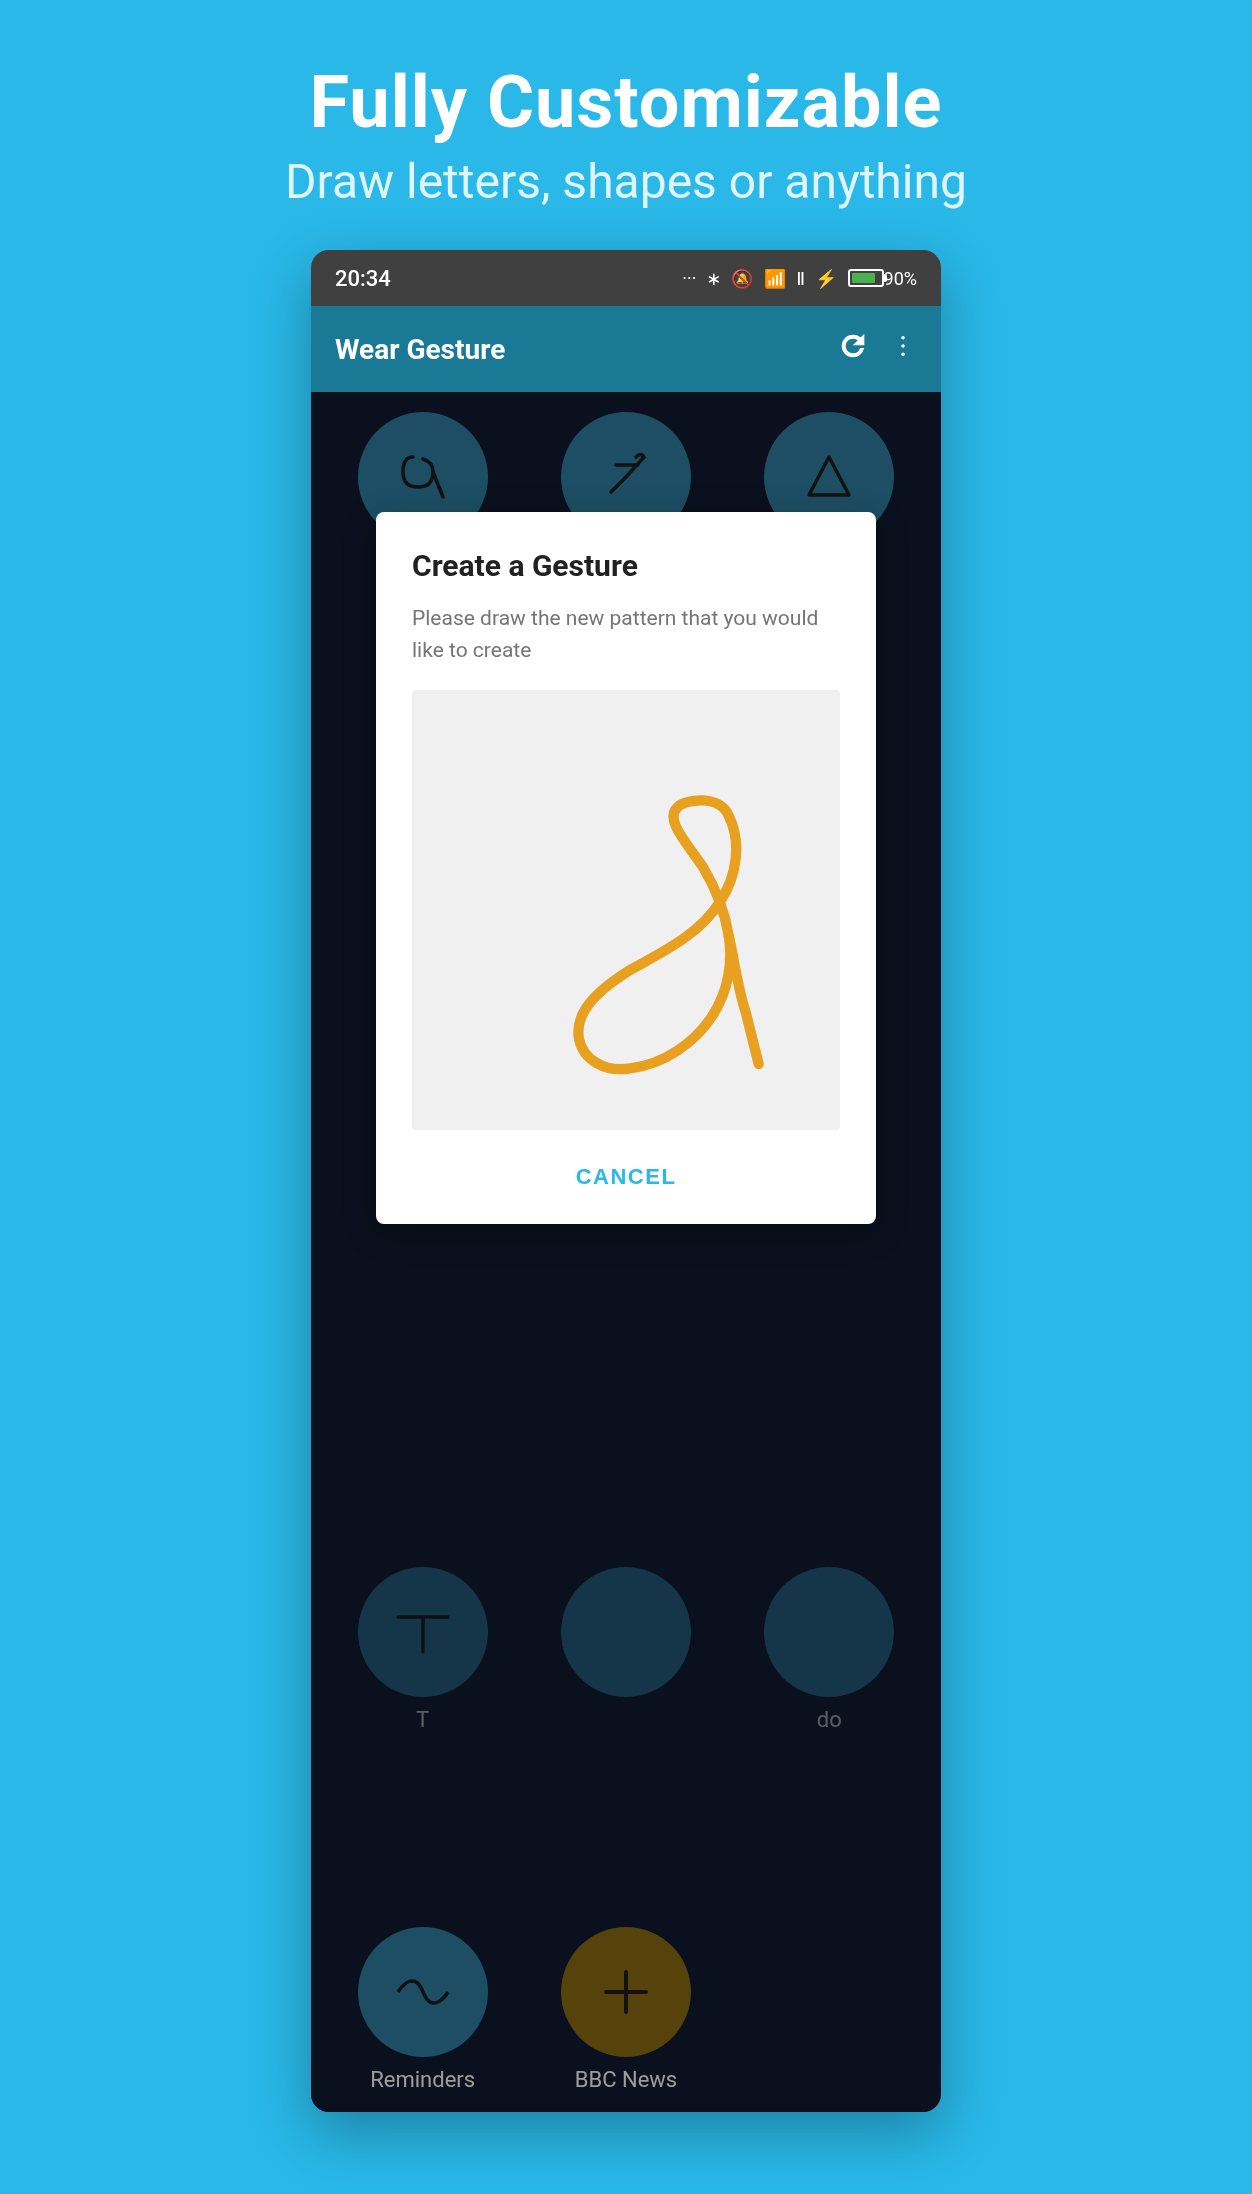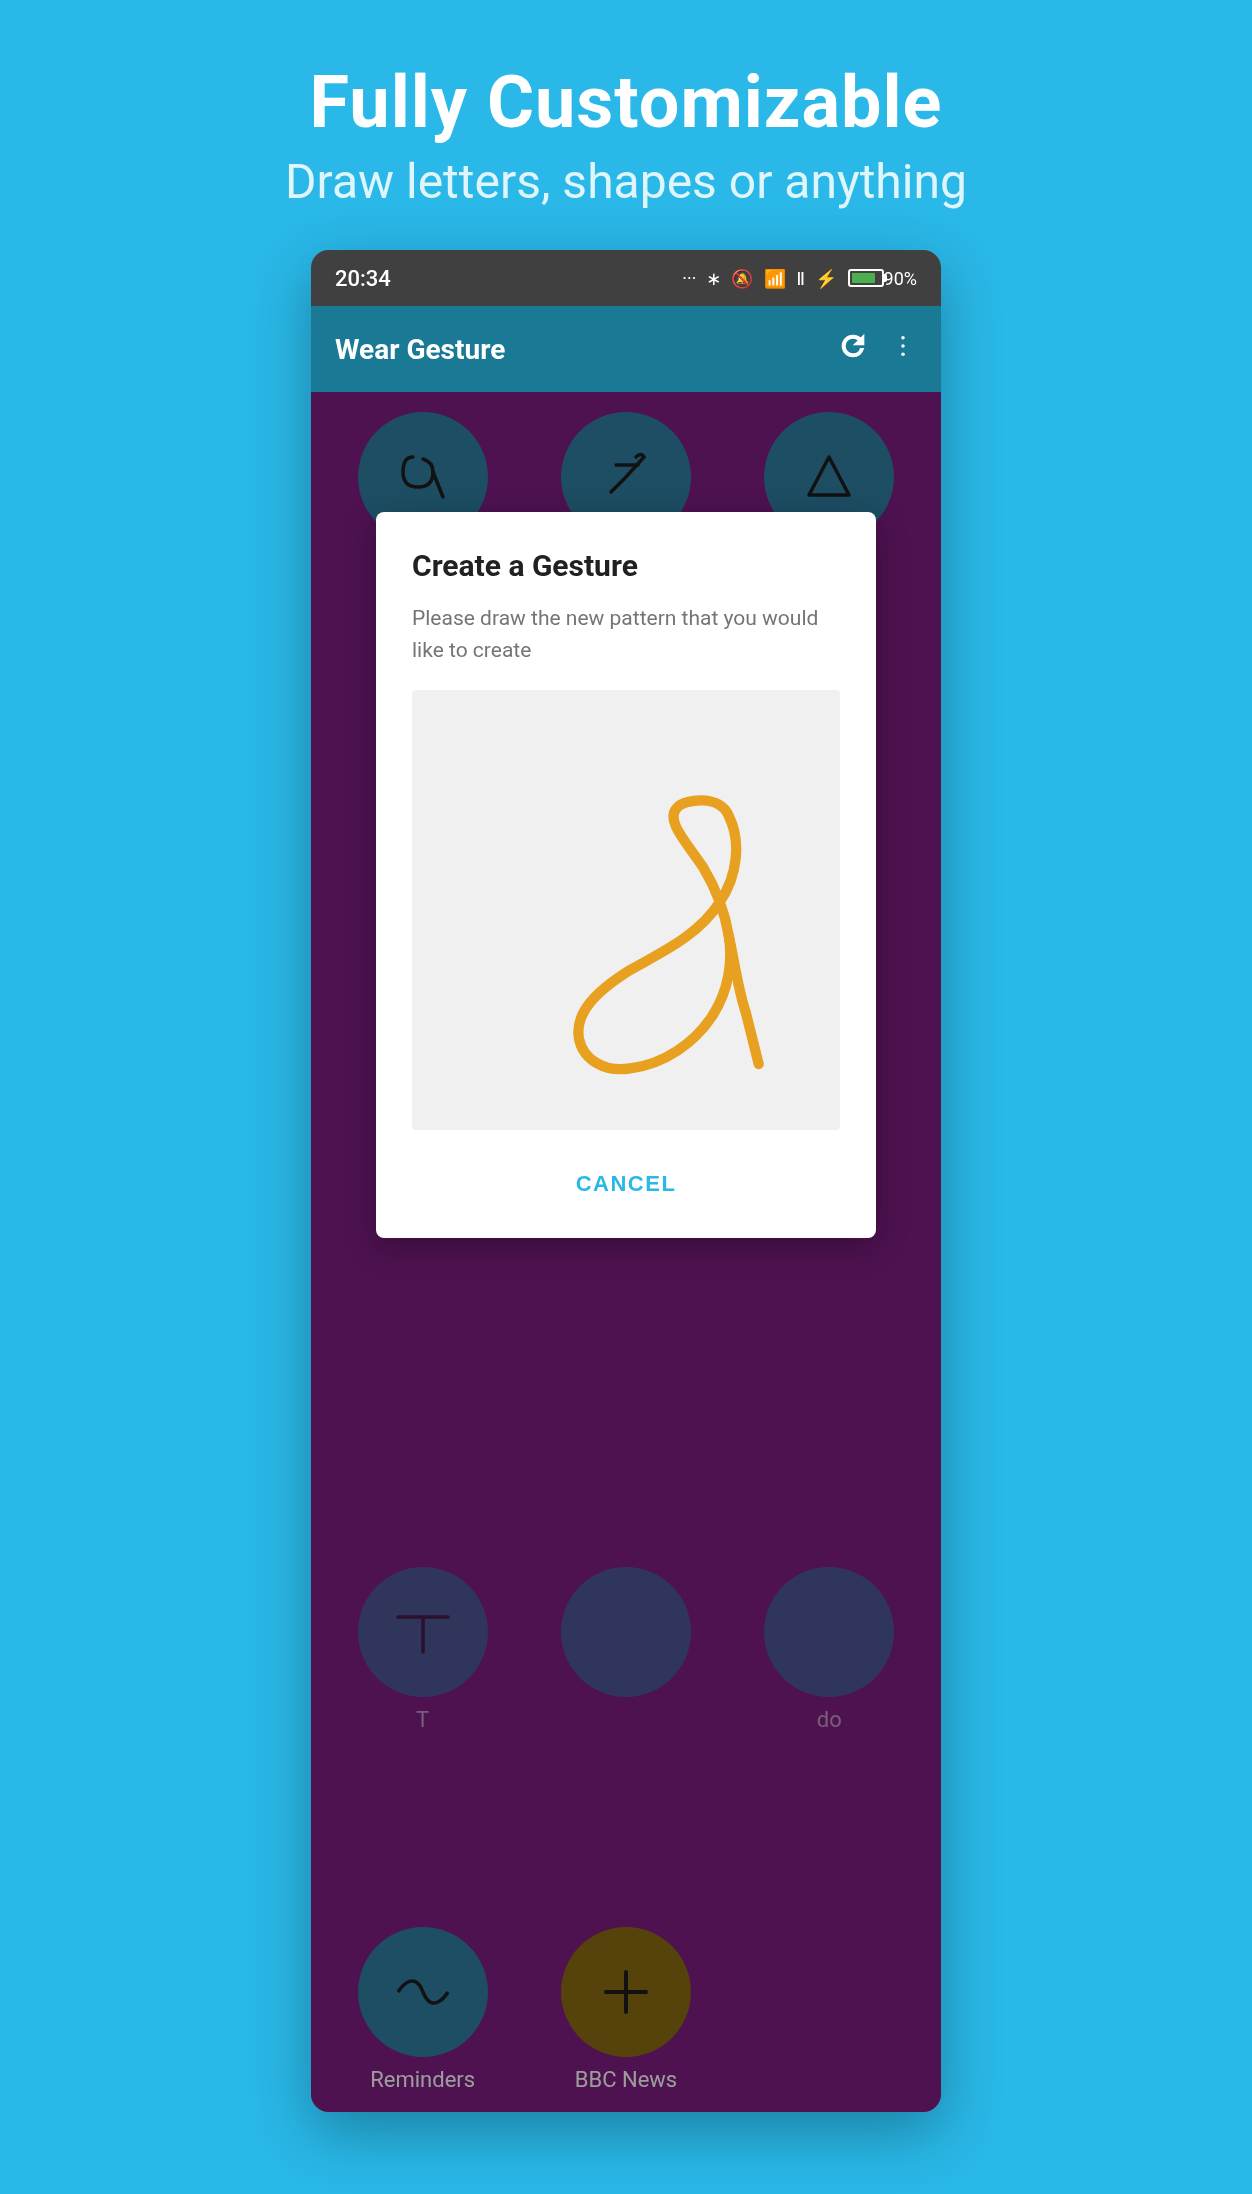--- a/index.html
+++ b/index.html
@@ -148,21 +148,21 @@
     .icon-more {
       color: white;
       font-size: 28px;
       font-weight: 700;
       cursor: pointer;
     }
 
     
     .phone-content {
       position: relative;
-      background: #701a75;
+      background: #0f172a;
       min-height: 1720px;
     }
 
     .gesture-item {
       display: flex;
       flex-direction: column;
       align-items: center;
       gap: 10px;
     }
 
@@ -233,21 +233,21 @@
     }
 
     .drawing-area svg {
       width: 100%;
       height: 100%;
     }
 
     .dialog-actions {
       display: flex;
       justify-content: center;
-      padding: 31px 0;
+      padding: 24px 0;
     }
 
     .cancel-button {
       color: #29b8e8;
       font-size: 22px;
       font-weight: 700;
       letter-spacing: 1.5px;
       background: none;
       border: none;
       cursor: pointer;

